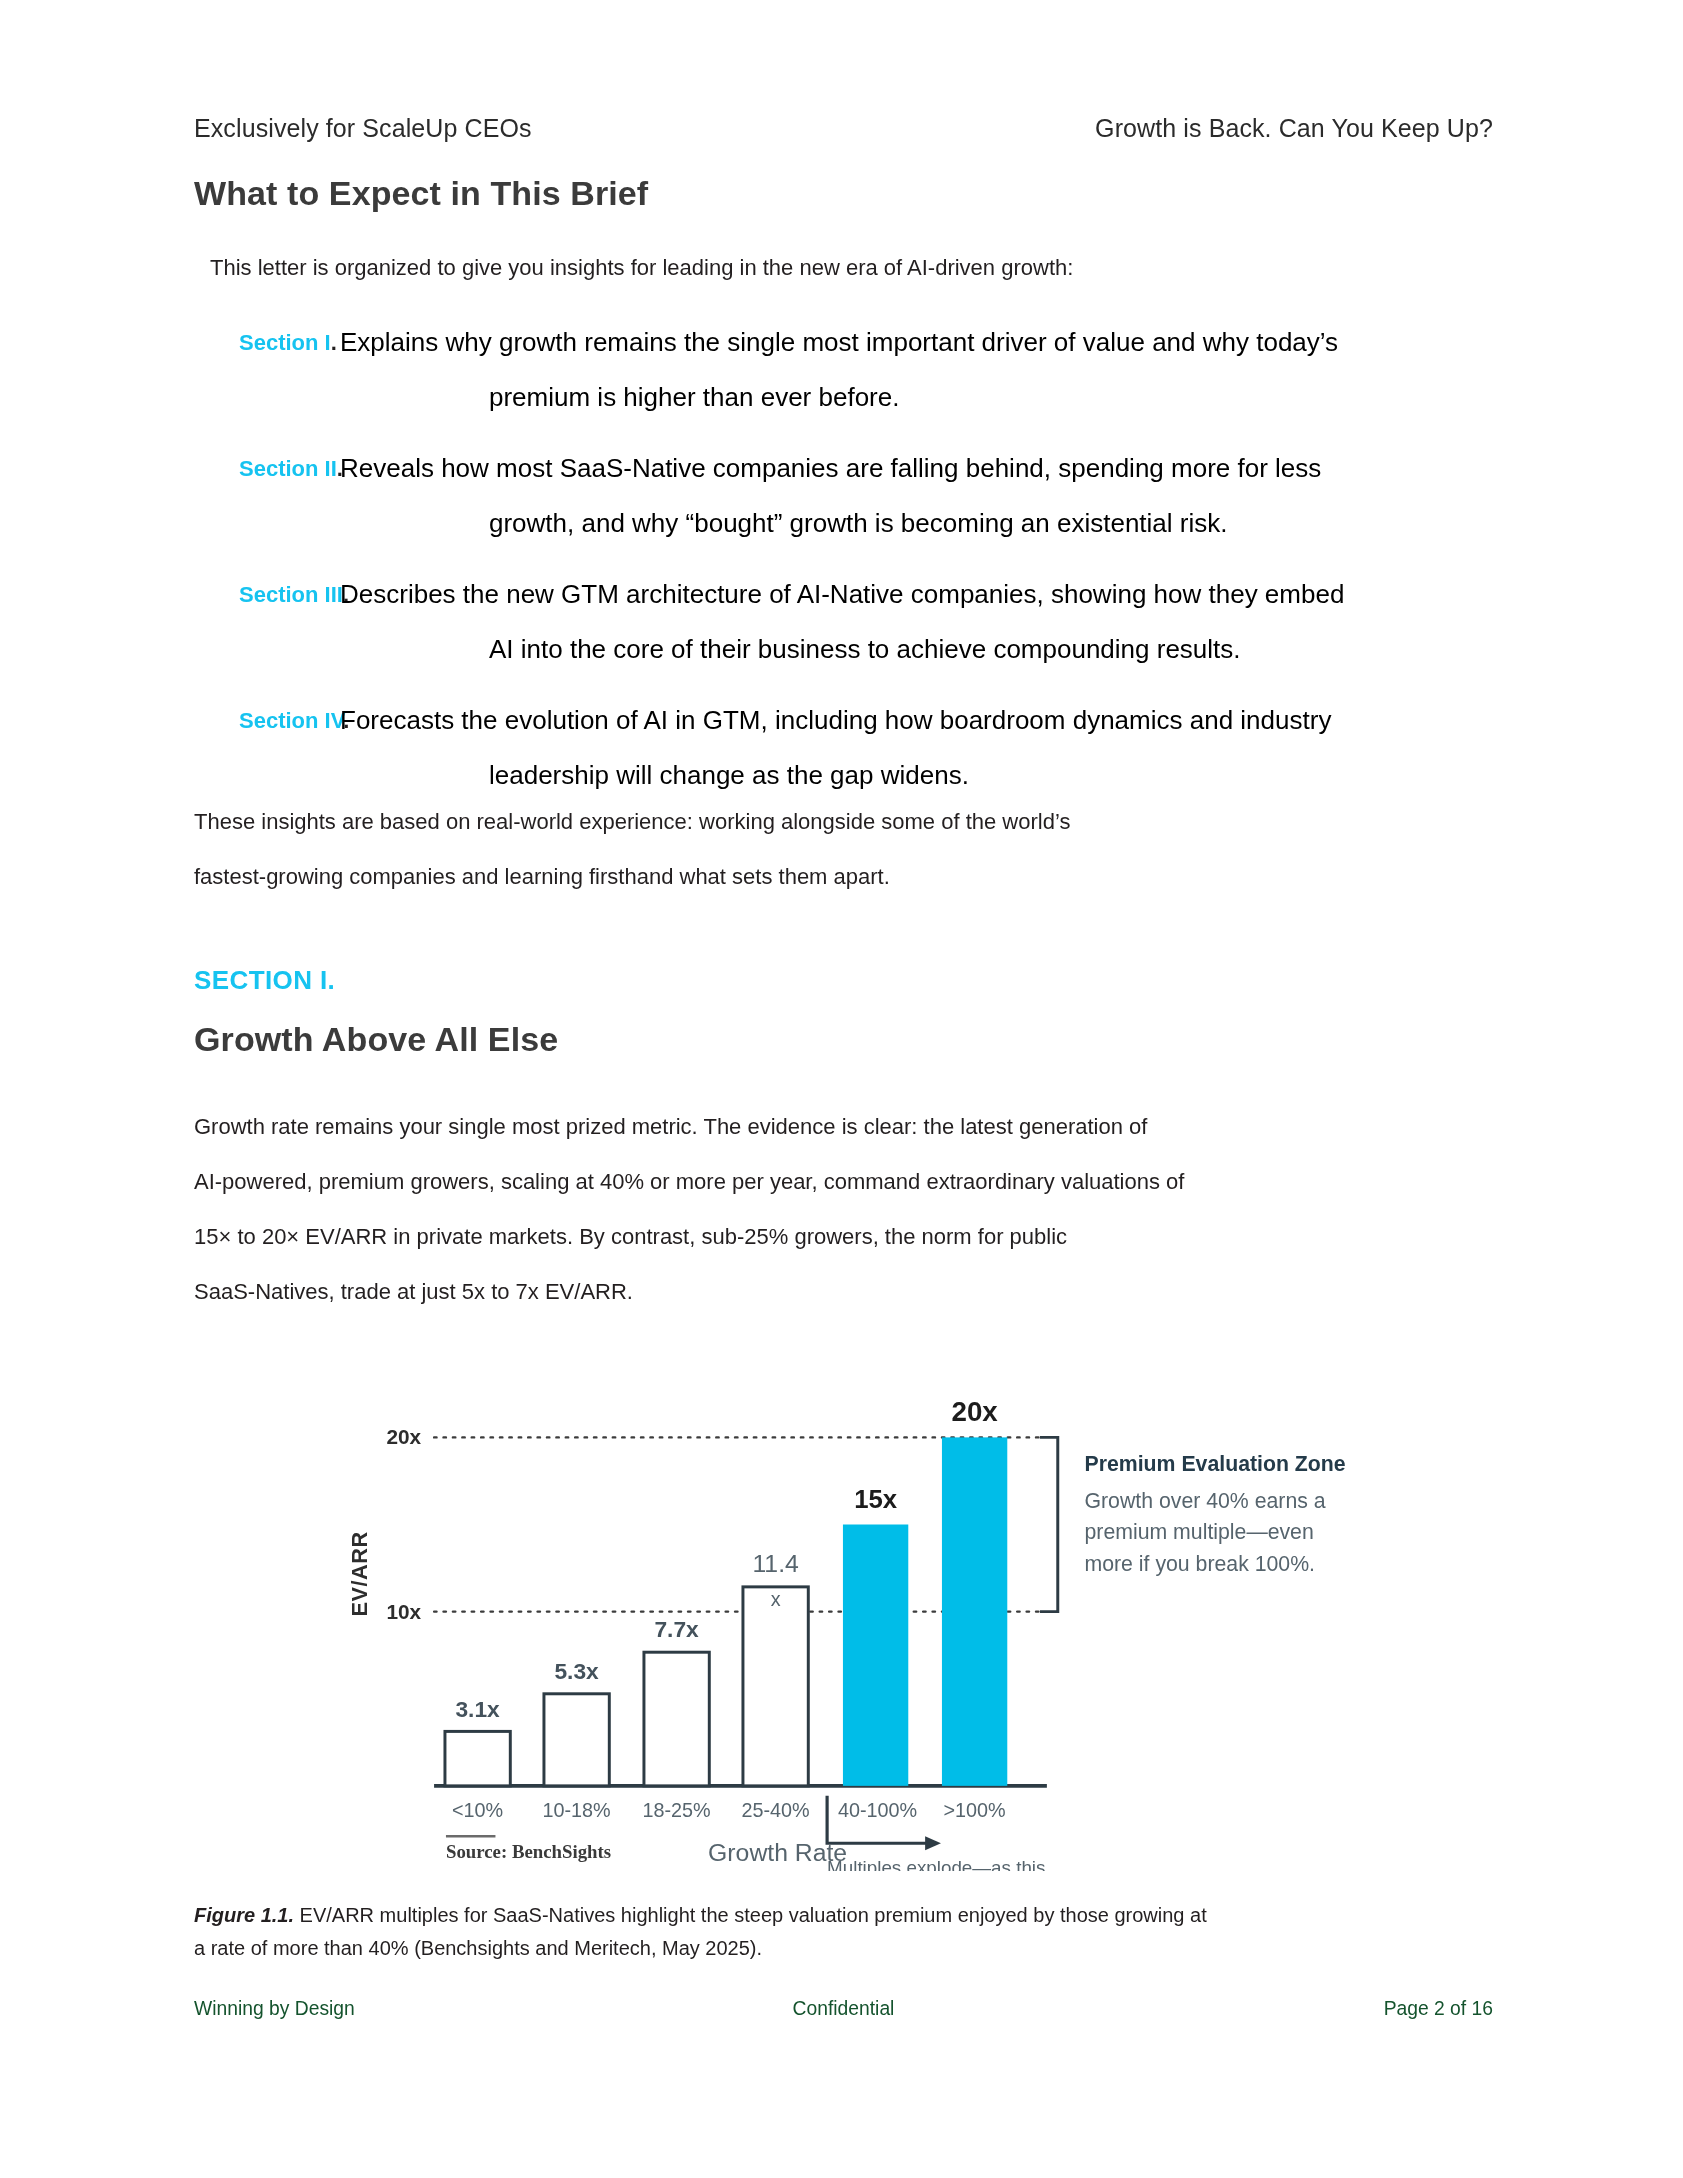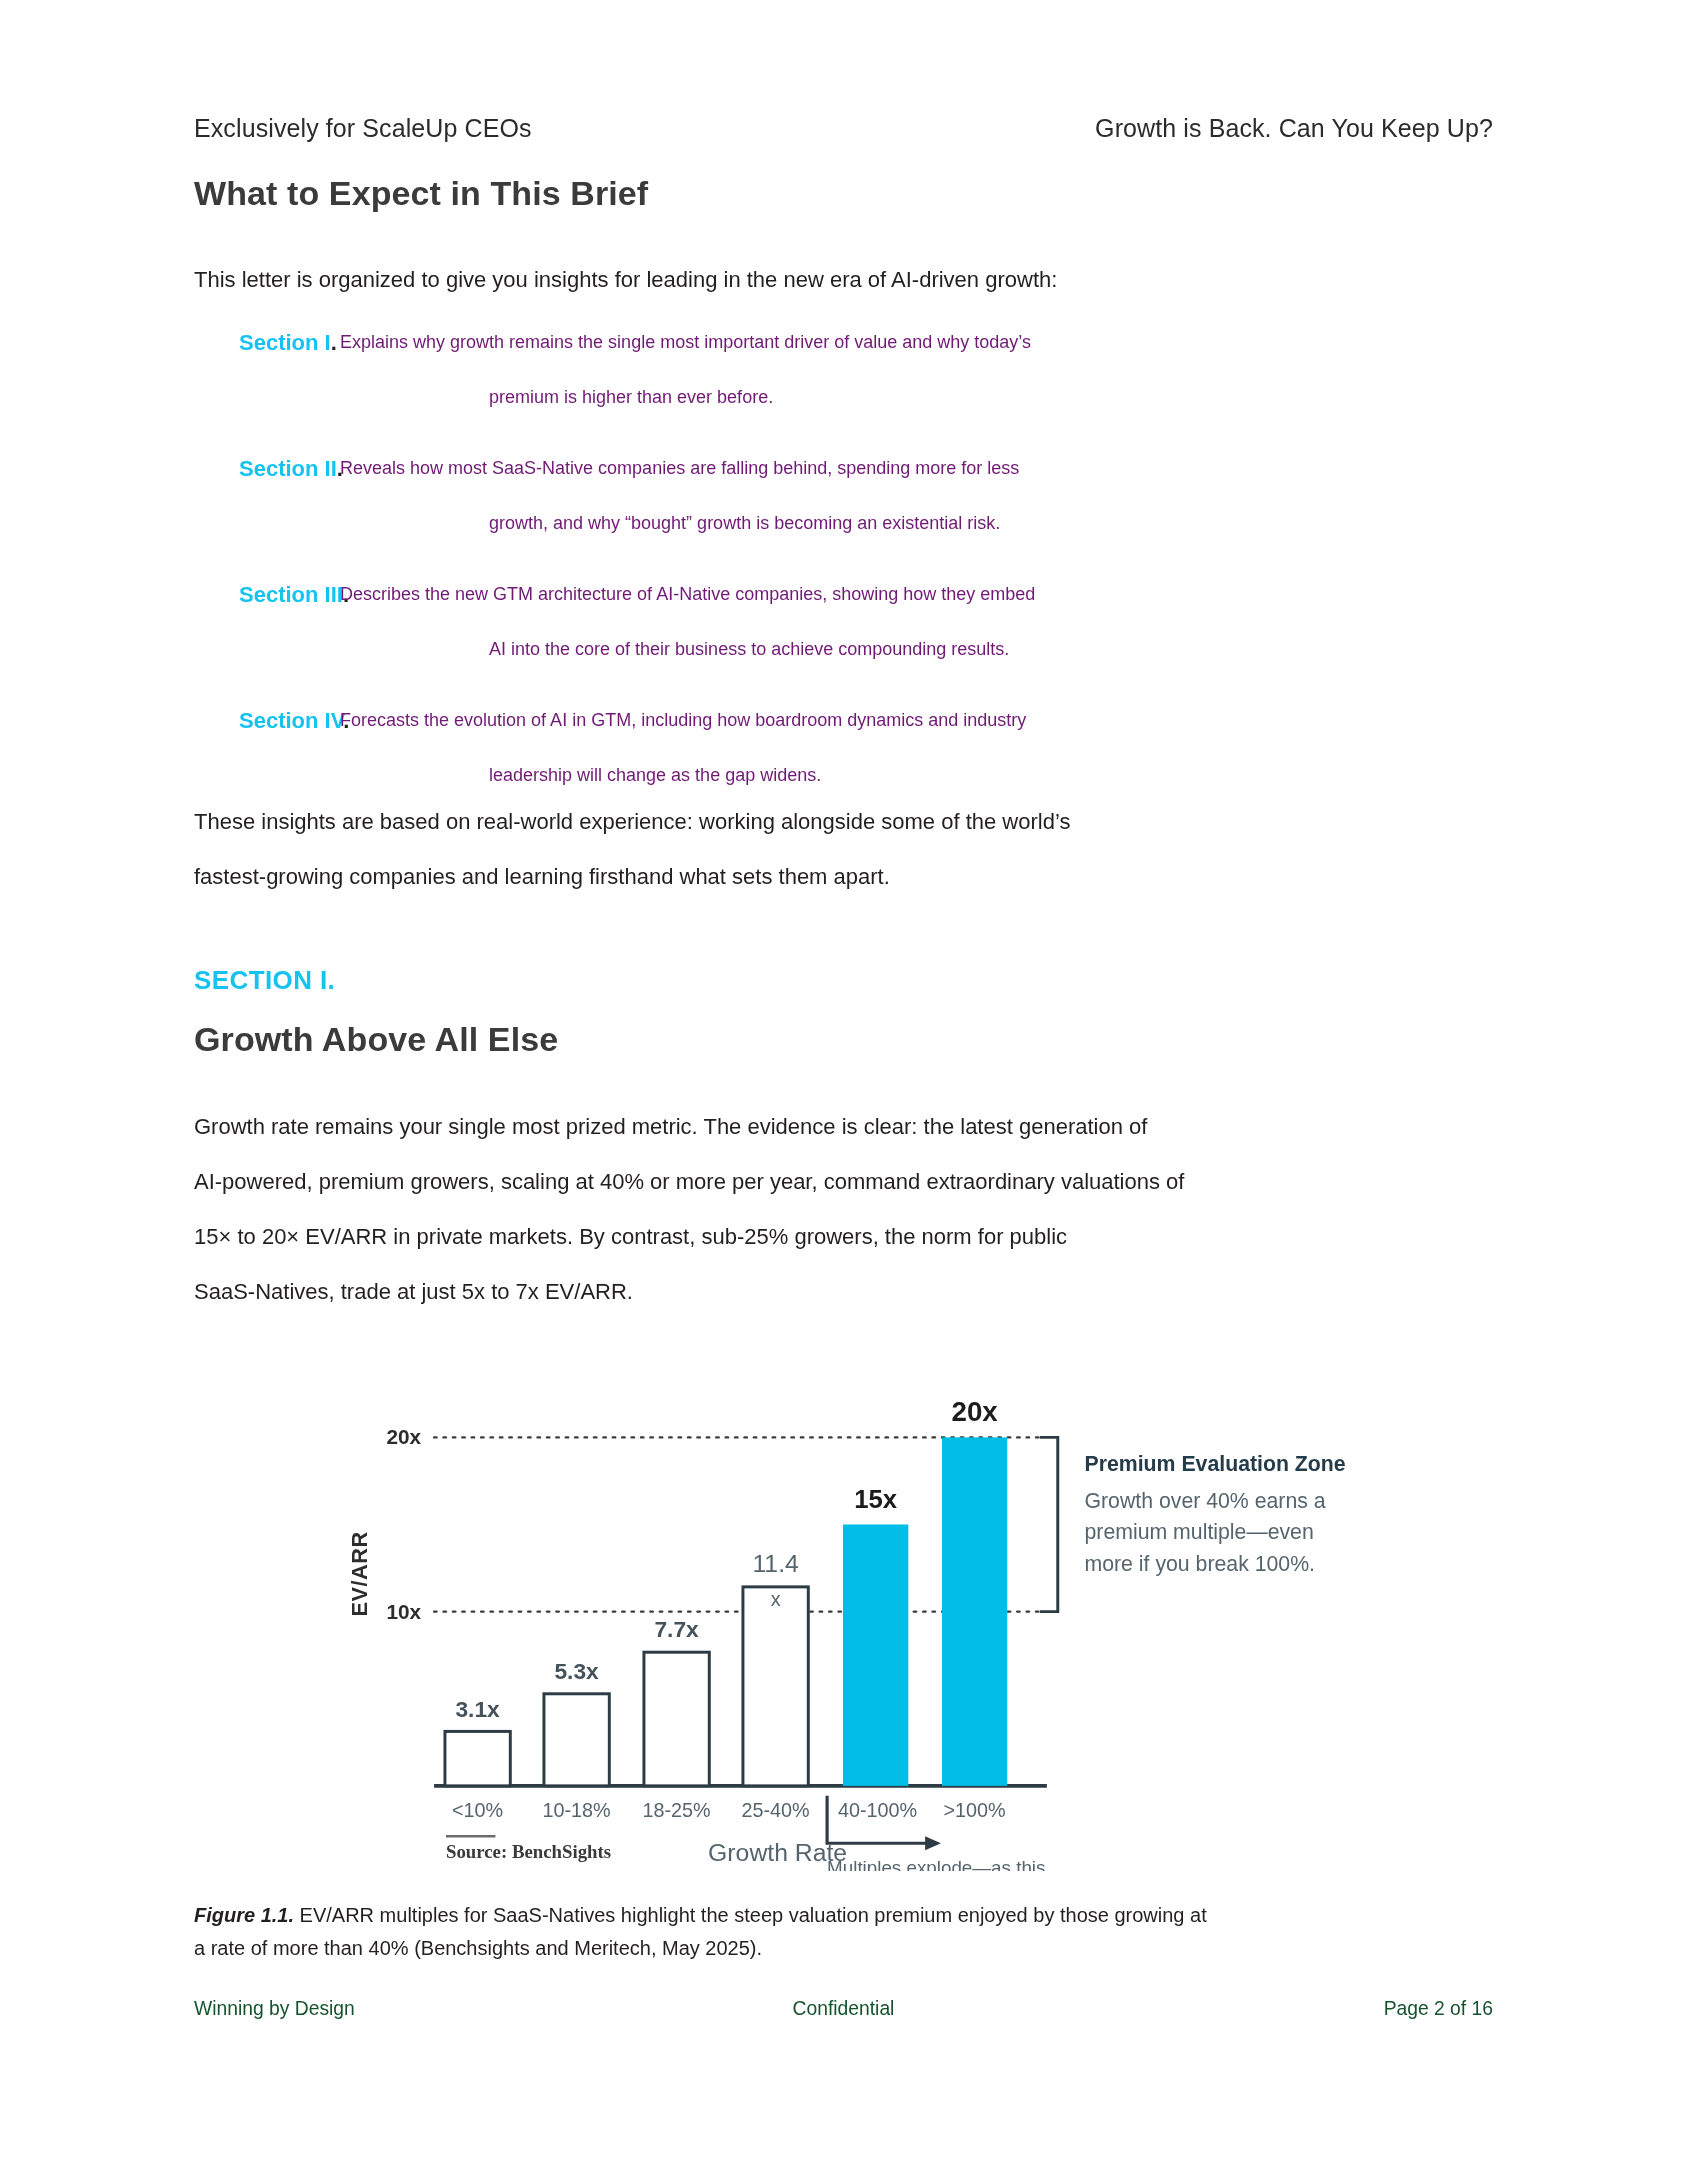--- a/index.html
+++ b/index.html
@@ -47,21 +47,21 @@
   .h1.brief { top: 174px; }
 
   .body-p {
     position: absolute;
     left: 194px;
     width: 1317px;
     font-size: 22px;
     line-height: 55px;
     color: #231f20;
   }
-  .body-p.intro { top: 252px; }
+  .body-p.intro { top: 240px; margin-left: 16px; }
 
   
   .sec-list {
     position: absolute;
     left: 194px; top: 315px;
     width: 1317px;
   }
   .sec-item {
     display: flex;
     align-items: flex-start;
@@ -74,23 +74,23 @@
     font-size: 22px;
     font-weight: bold;
     color: #16c3f0;
     line-height: 55px;
     padding-left: 45px;
     white-space: nowrap;
   }
   .sec-tag .dot { color: #231f20; }
   .sec-text {
     flex: 1 1 auto;
-    font-size: 18px;
+    font-size: 26px;
     line-height: 55px;
-    color: #701a75;
+    color: #000000;
     text-indent: 0;
     padding-left: 4px;
   }
   .sec-text .cont { display: block; padding-left: 149px; }
 
   .body-p.closing { top: 794px; }
 
   
   .sec-kicker {
     position: absolute;

